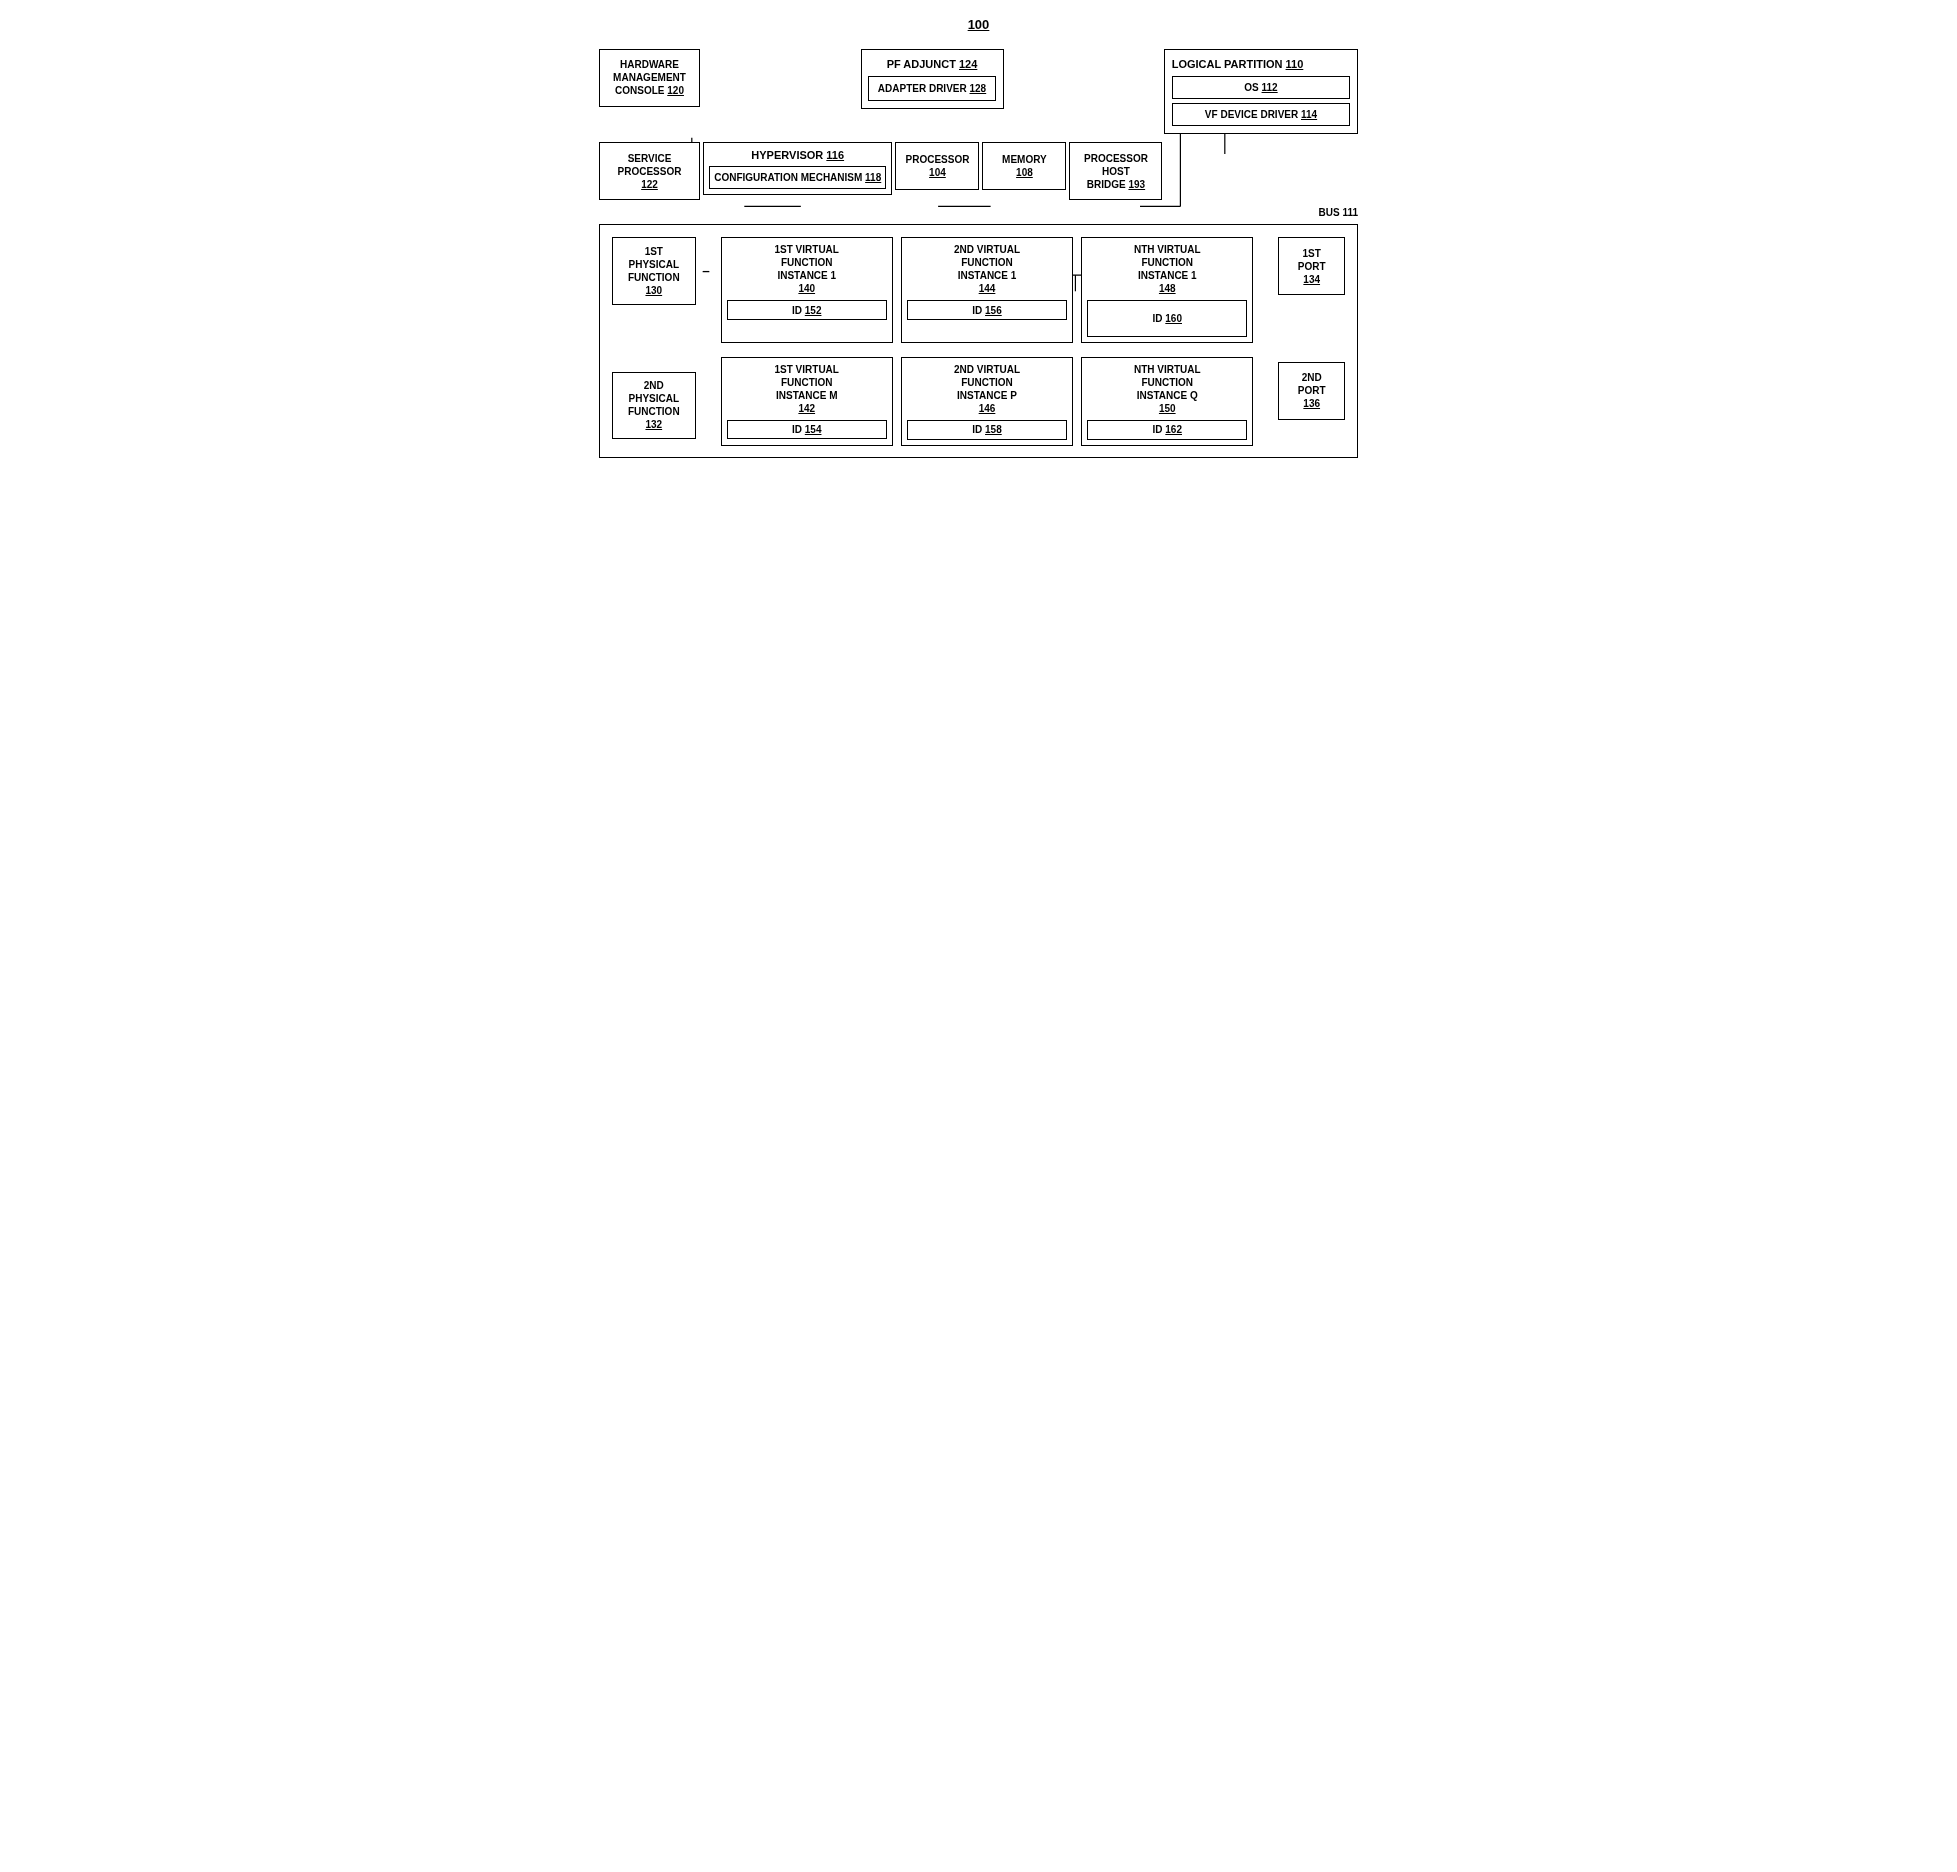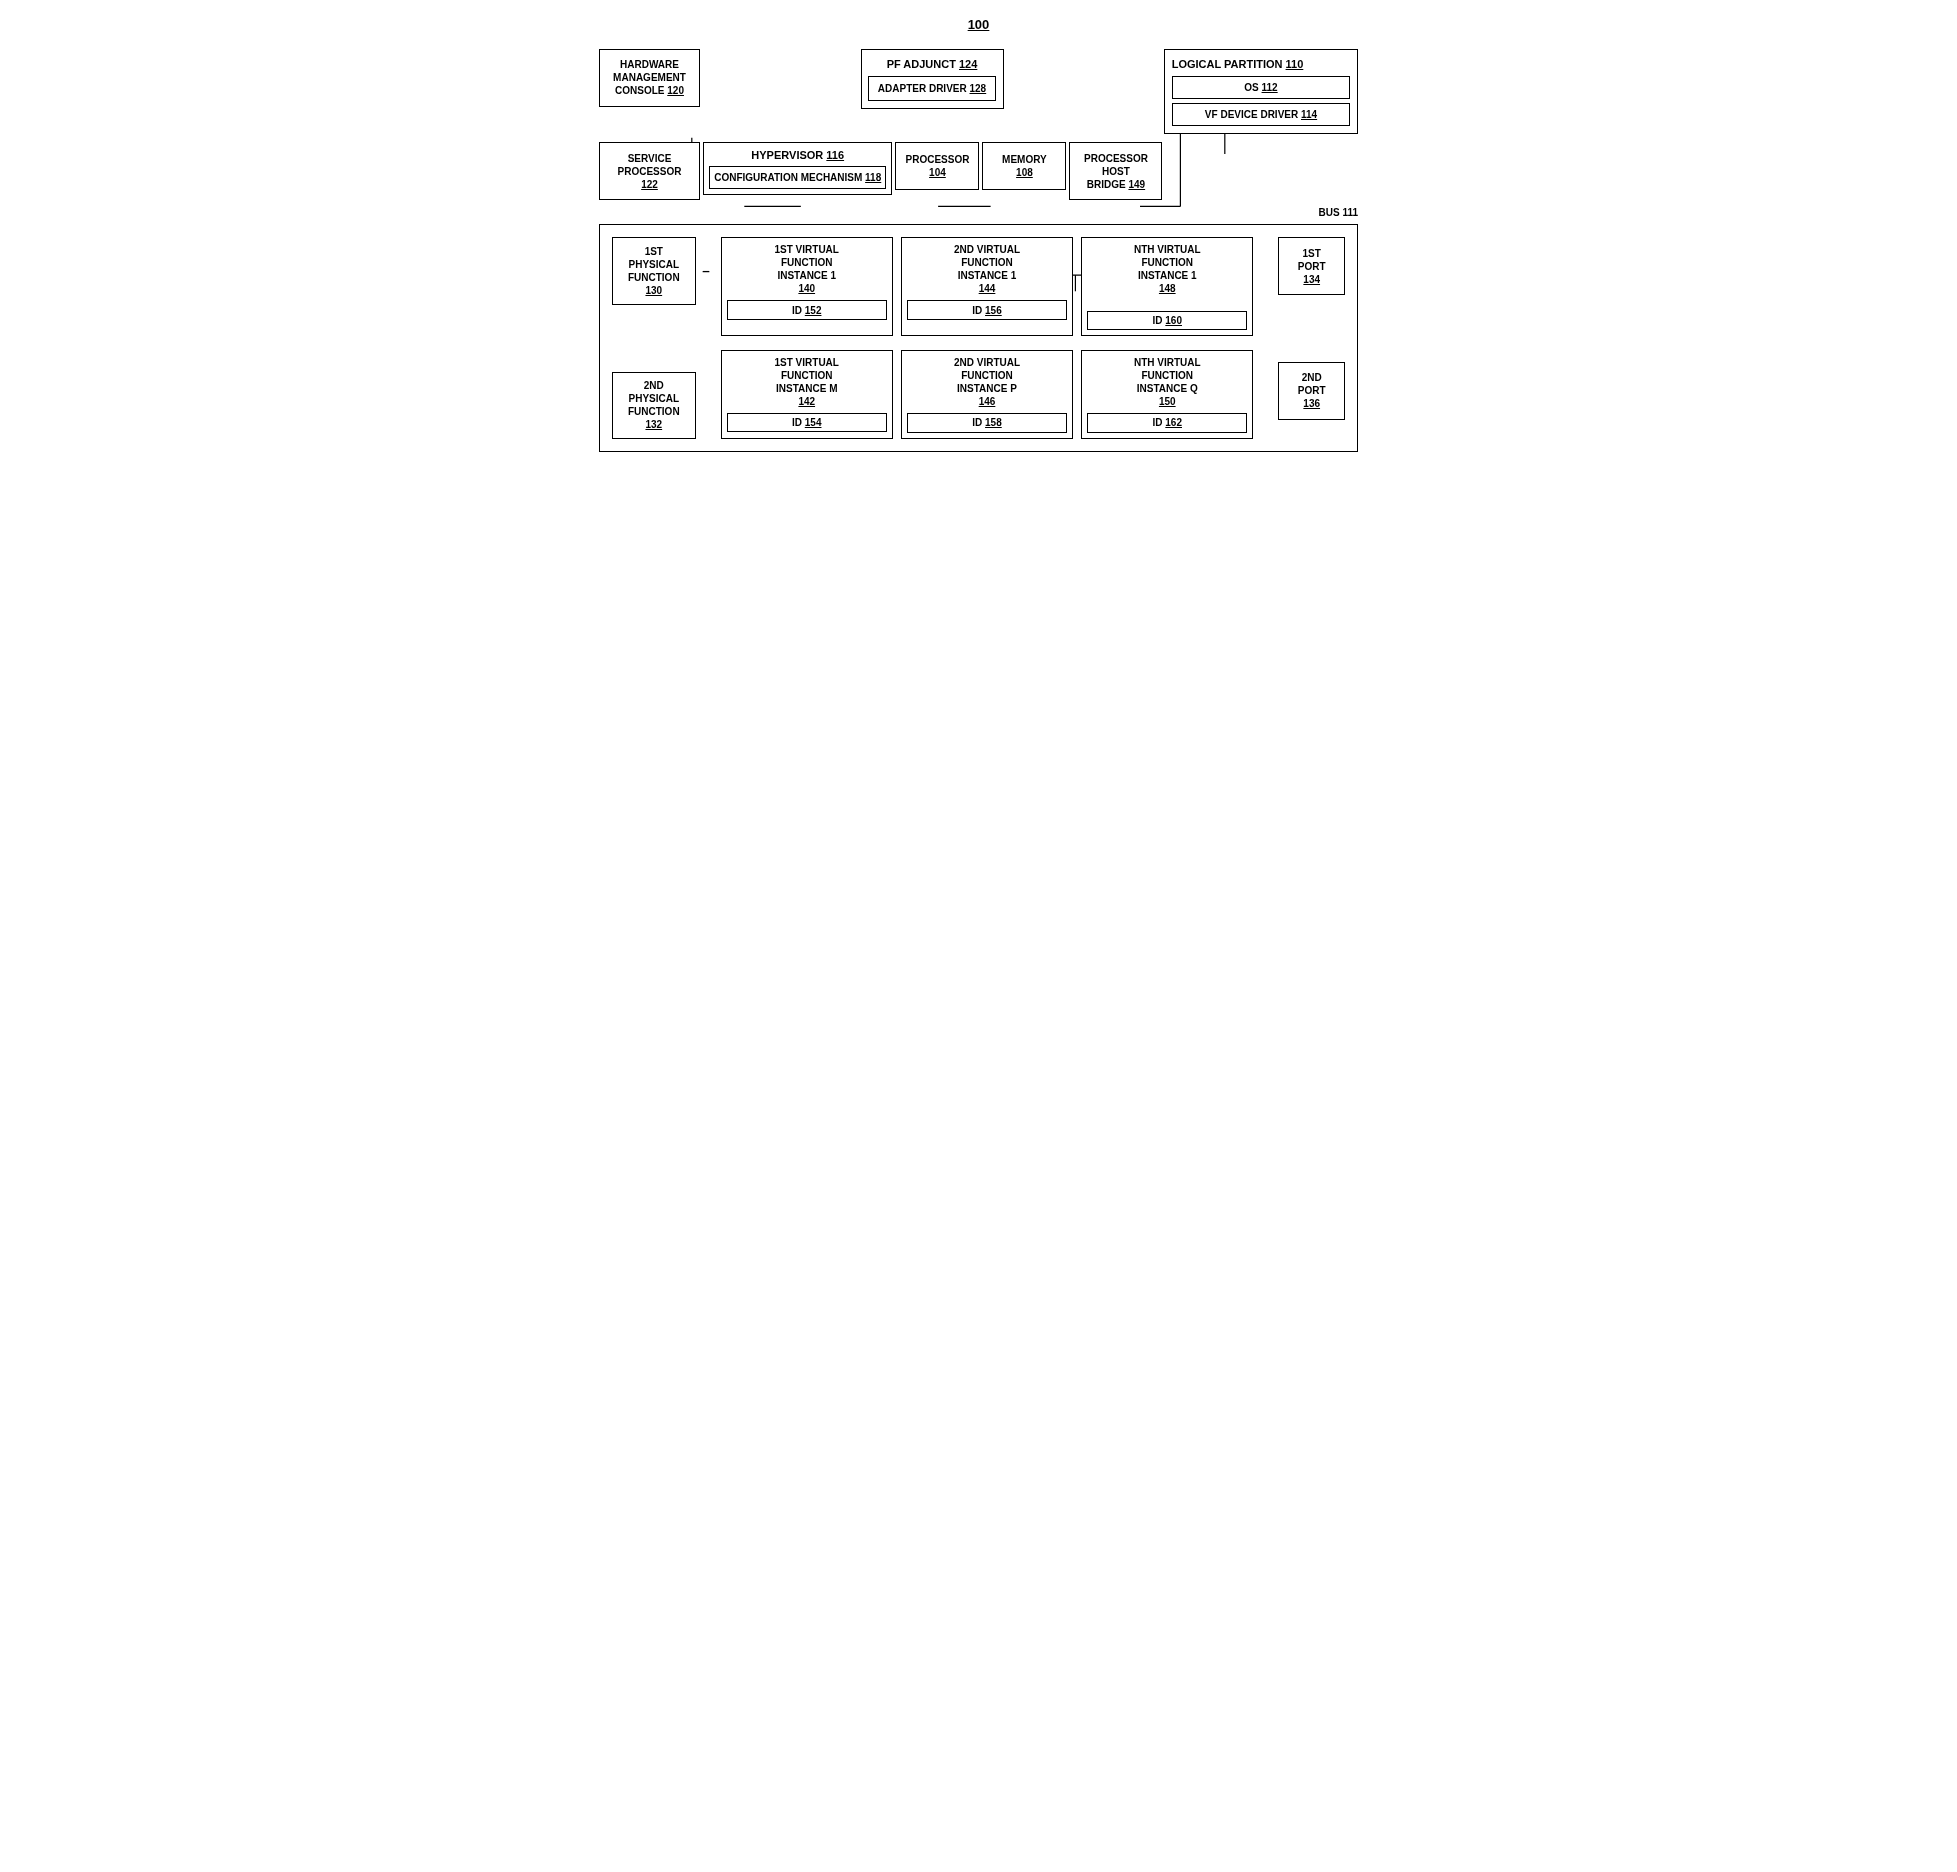--- a/index.html
+++ b/index.html
@@ -147,21 +147,21 @@
       </div>
 
       <div class="box" style="padding:10px 6.7px; min-width:84px;">
         <span>MEMORY</span><br>
         <span class="ref">108</span>
       </div>
 
       <div class="box" style="padding:8.4px 6.7px; min-width:93px;">
         <span style="white-space:pre-line;">PROCESSOR
 HOST
-BRIDGE</span> <span class="ref">149</span>
+BRIDGE</span> <span class="ref">193</span>
       </div>
     </div>
 
     <div style="text-align:right; font-size:10px; font-weight:bold; margin: 6.7px 0 6.7px 169px;">BUS 111</div>
   </div>
 
   <div style="border:1.7px solid #000; padding:11.8px; position:relative; margin-top:3.4px;">
 
 
     <div style="display:flex; gap:25px; align-items:flex-start;">
@@ -204,21 +204,21 @@
             <span class="ref">144</span>
             <div class="box" style="margin-top:5px; padding:2.5px;">
               <span>ID</span> <span class="ref">156</span>
             </div>
           </div>
           <div class="box" style="flex:1; padding:5px;">
             <span style="white-space:pre-line;">NTH VIRTUAL
 FUNCTION
 INSTANCE 1</span><br>
             <span class="ref">148</span>
-            <div class="box" style="margin-top:16px; padding:2px;">
+            <div class="box" style="margin-top:5px; padding:11px;">
               <span>ID</span> <span class="ref">160</span>
             </div>
           </div>
         </div>
 
         <div style="display:flex; gap:8.4px;">
           <div class="box" style="flex:1; padding:5px;">
             <span style="white-space:pre-line;">1ST VIRTUAL
 FUNCTION
 INSTANCE M</span><br>

